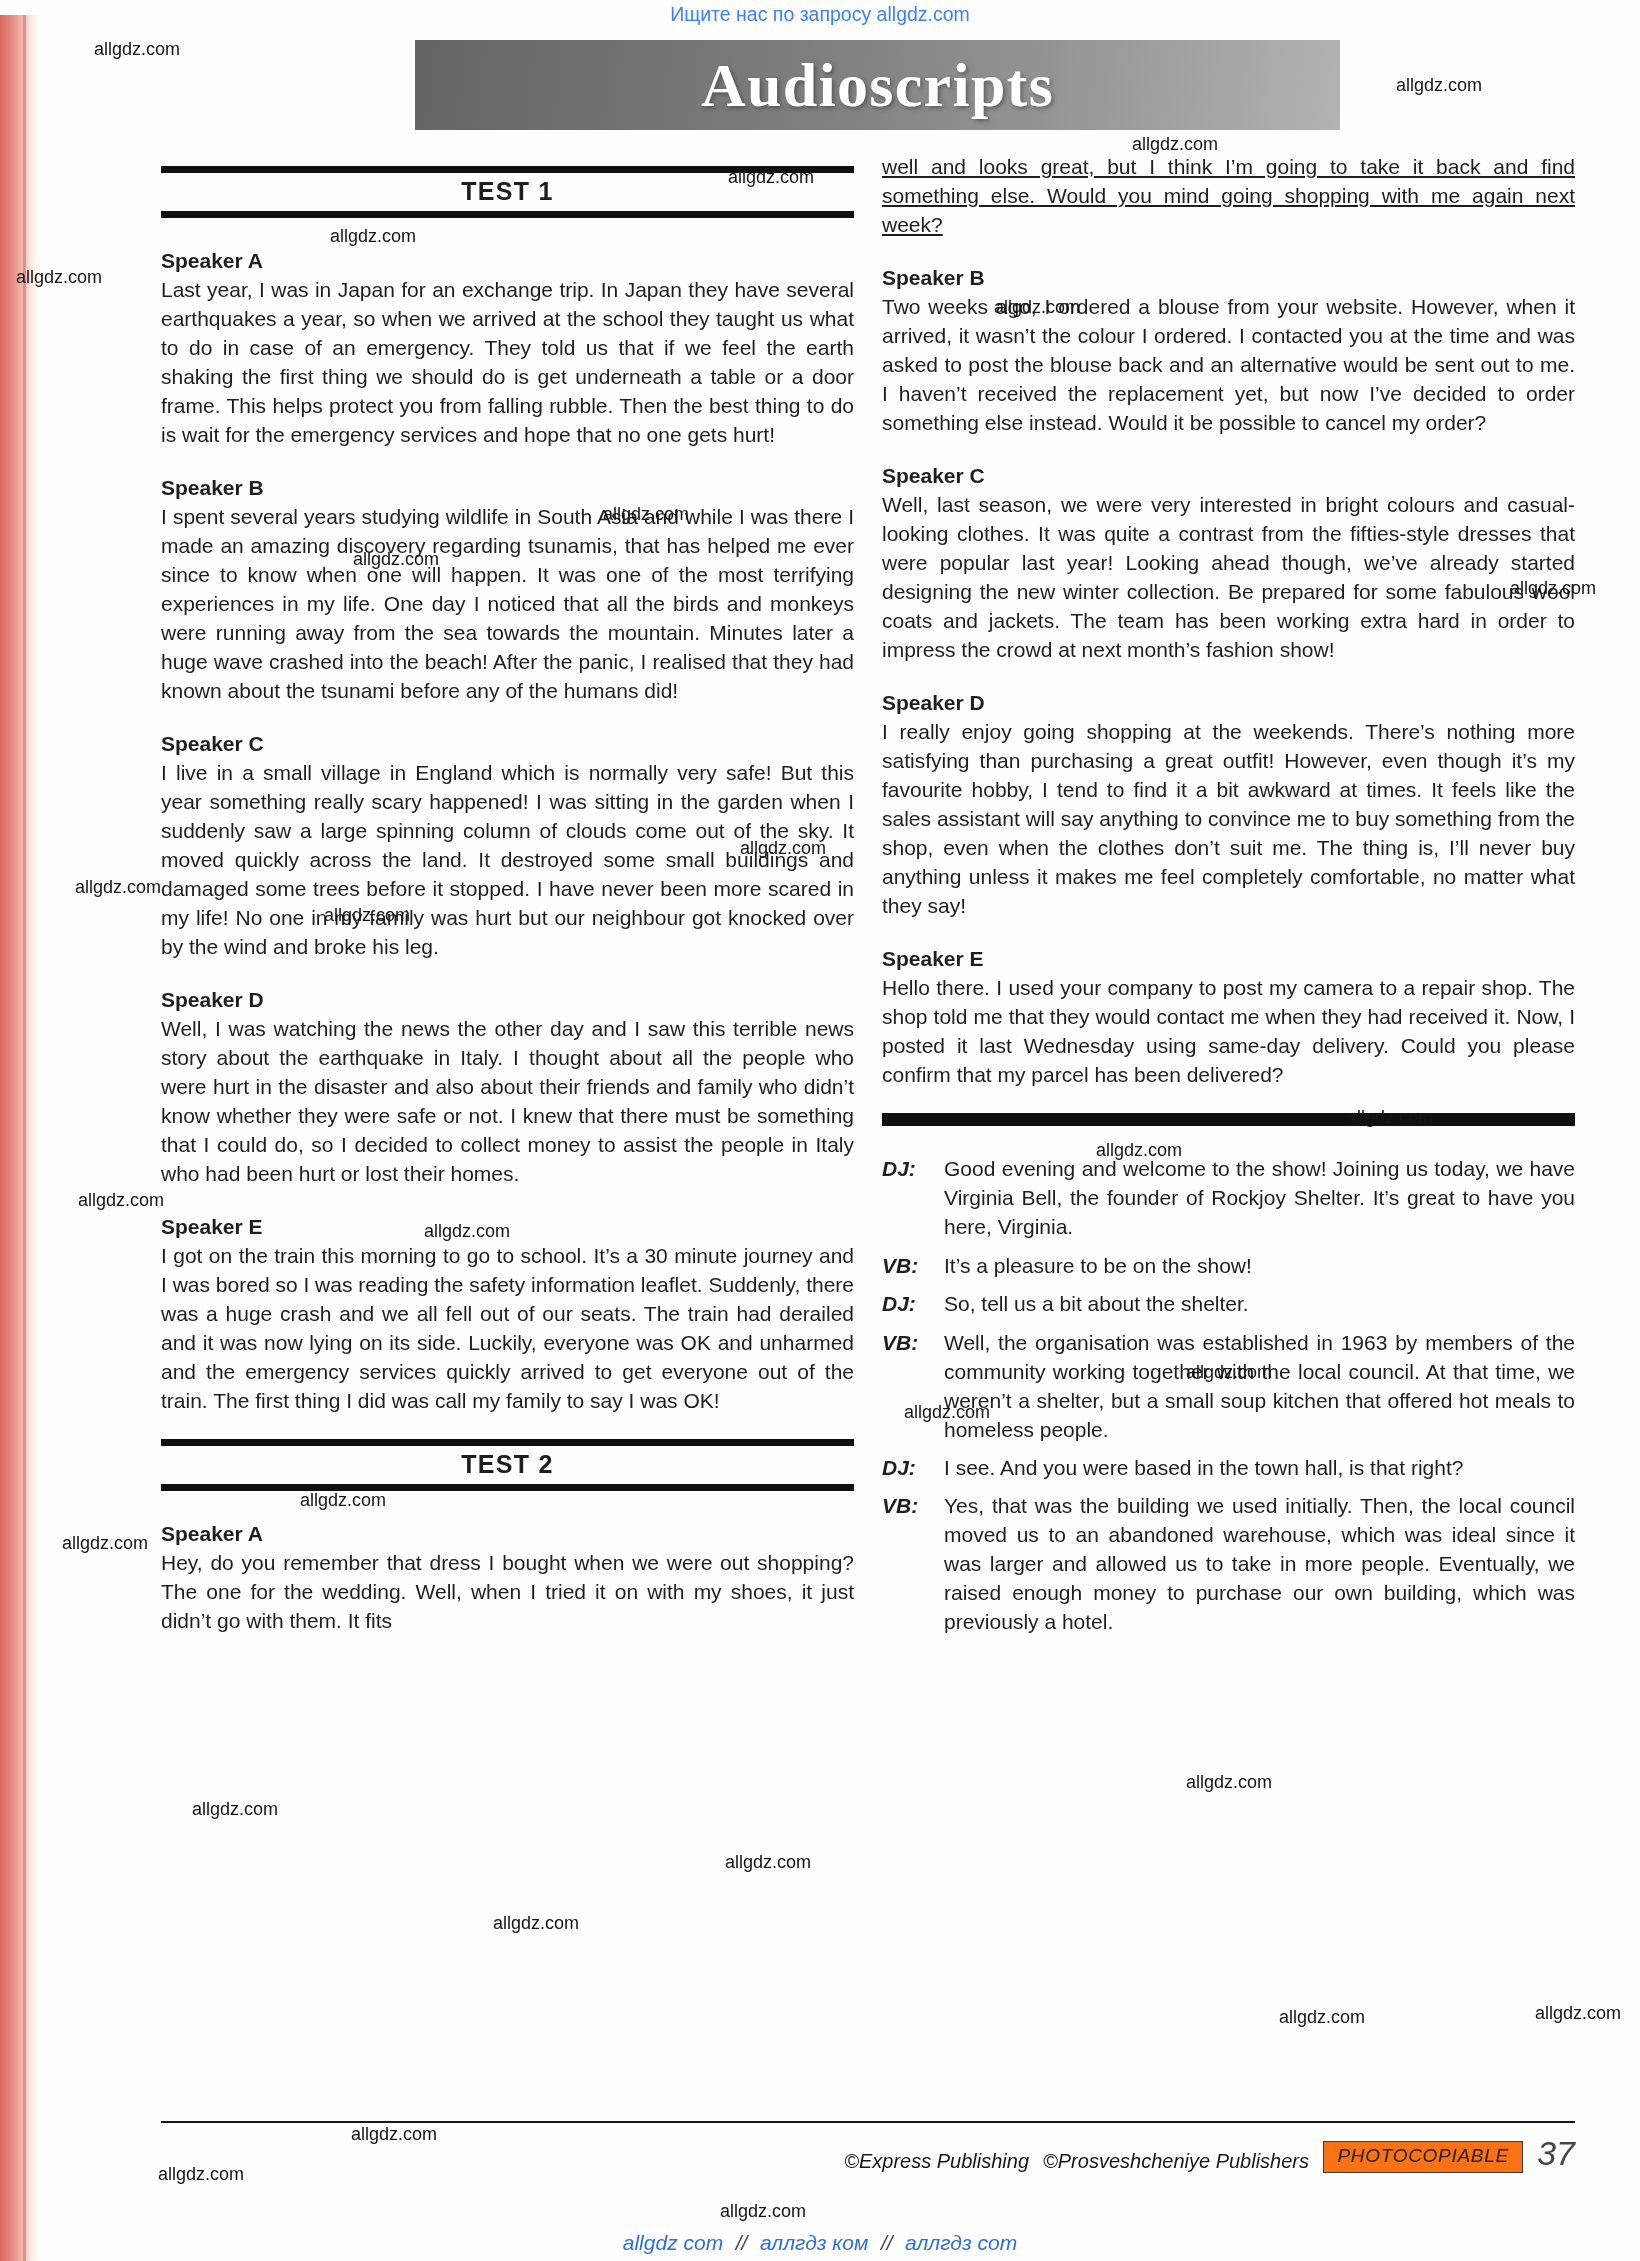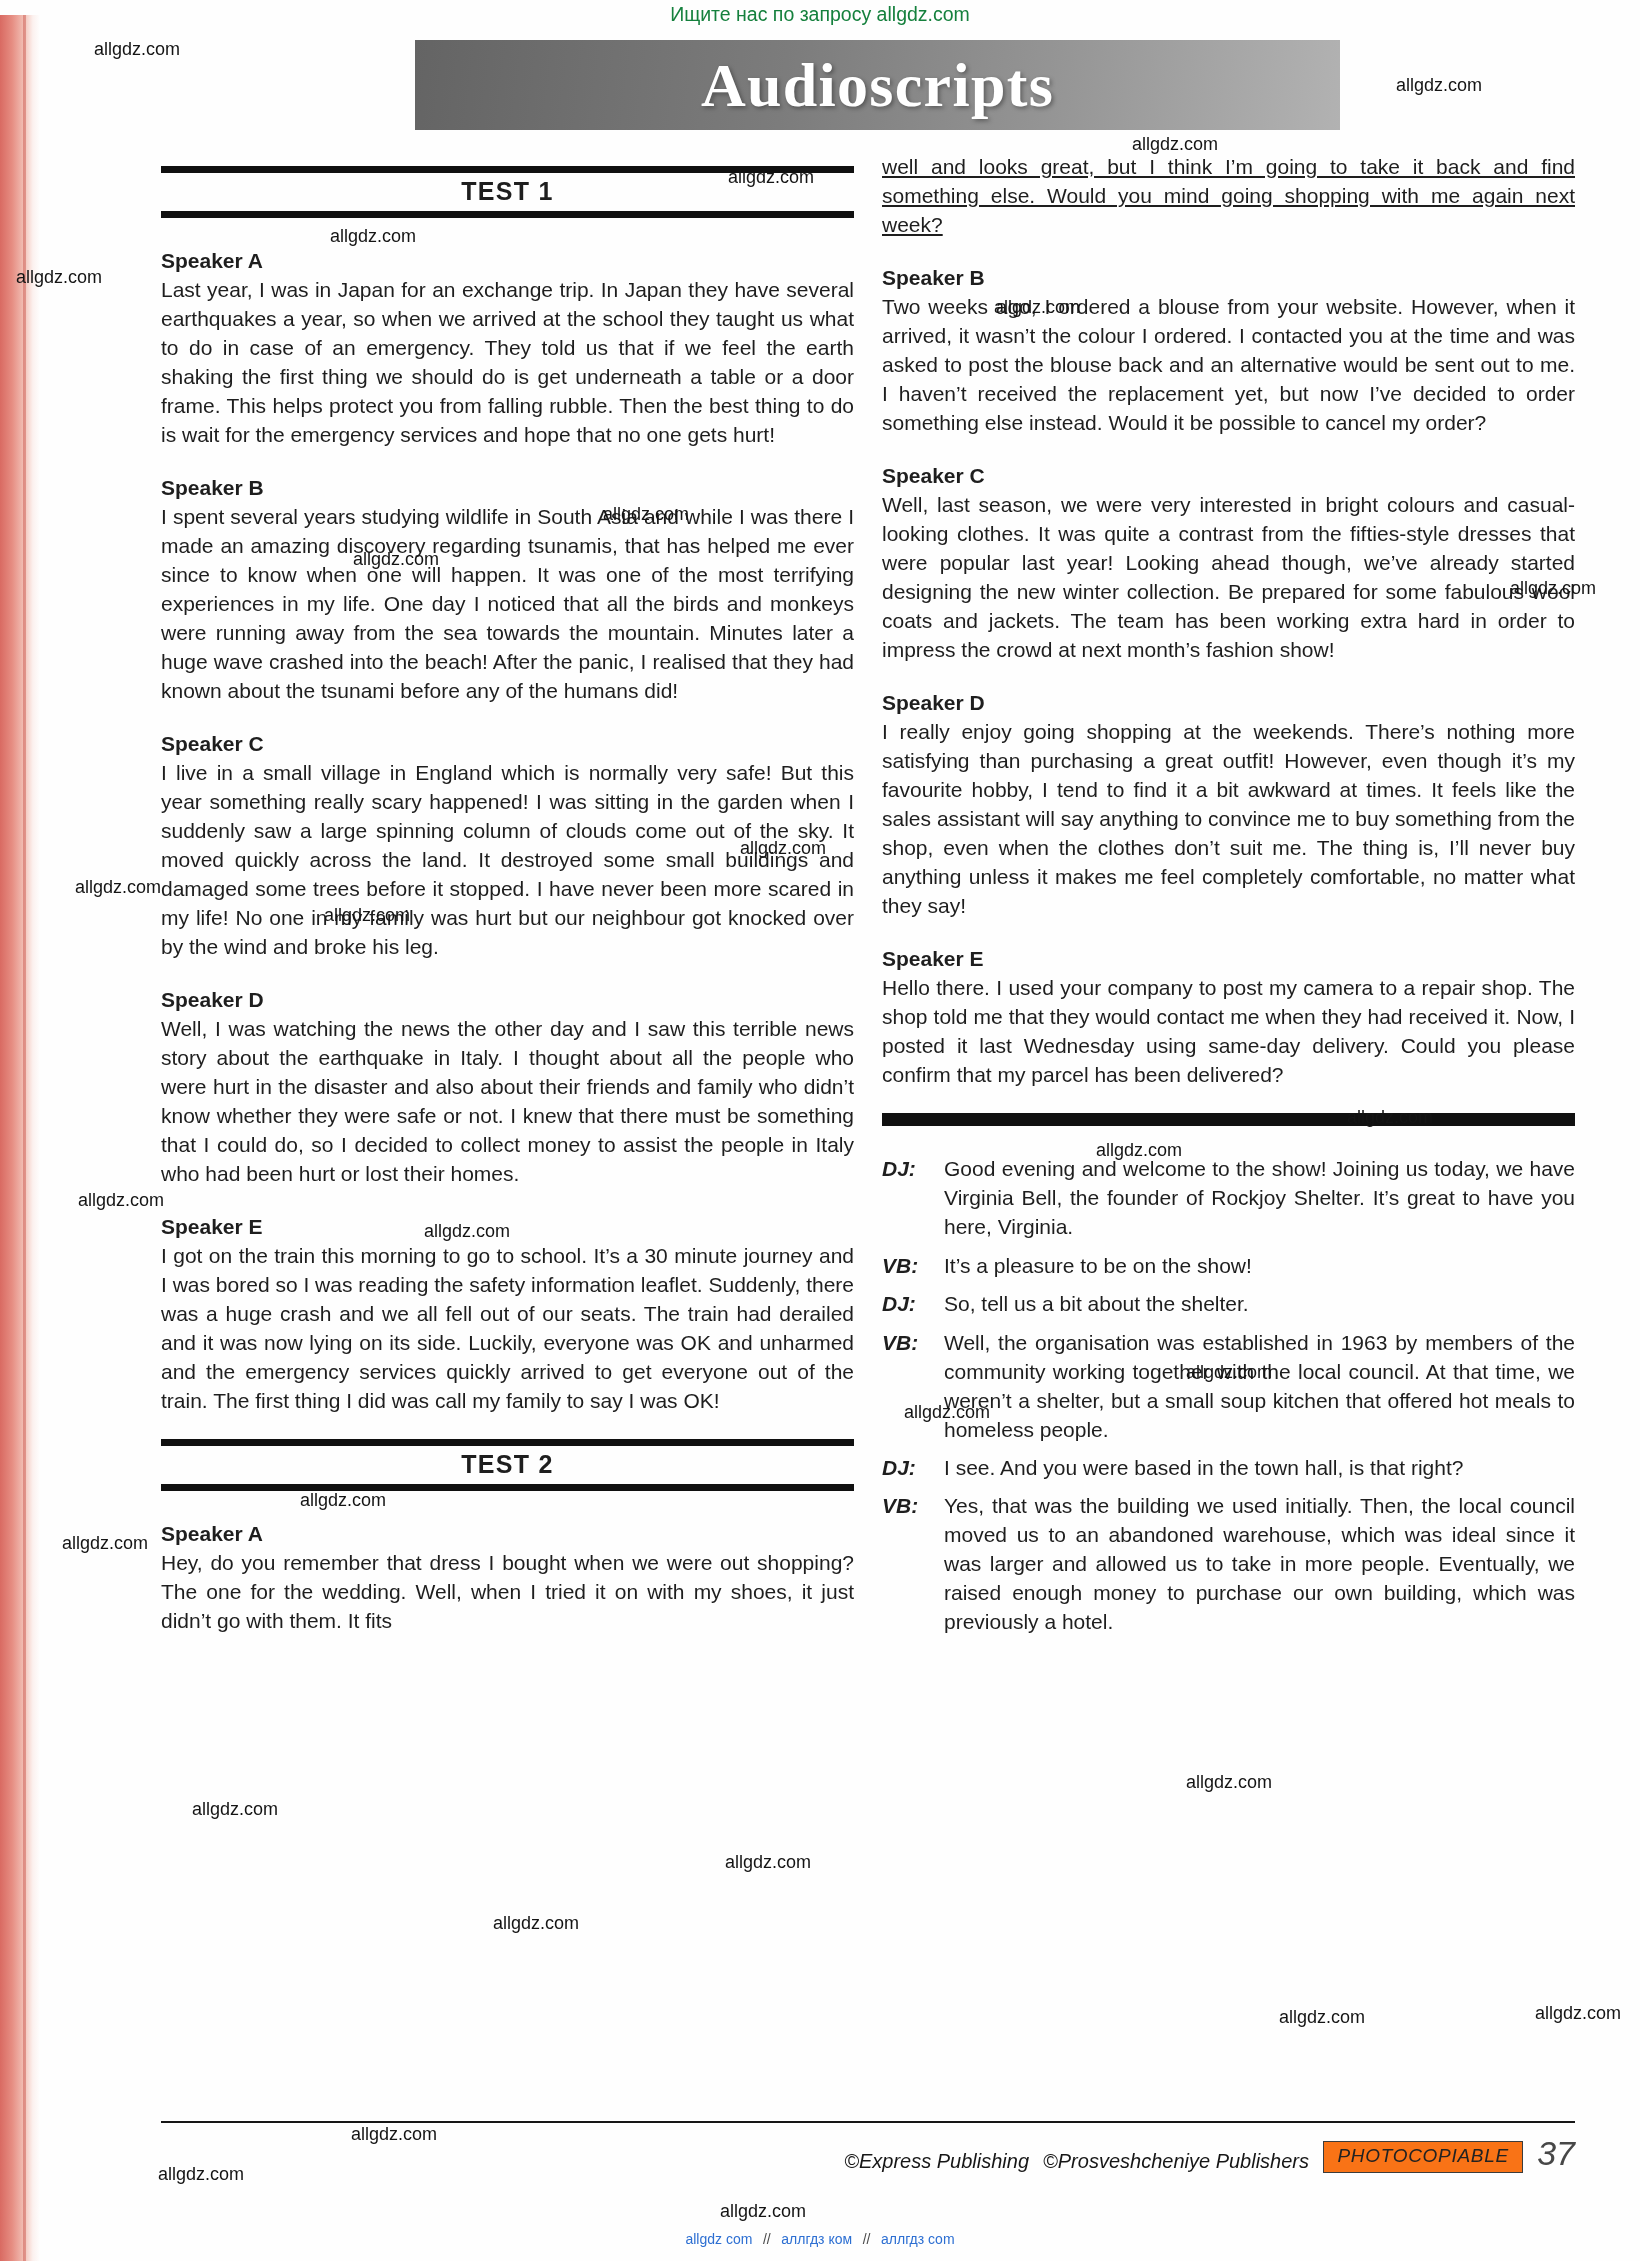--- a/index.html
+++ b/index.html
@@ -11,21 +11,21 @@
     background: #fefefe;
     overflow: hidden;
     font-family: "Liberation Sans", sans-serif;
     color: #1e1e1e;
   }
   .top-banner {
     position: absolute;
     top: 2.7px; left: 0;
     width: 100%;
     text-align: center;
-    color: #15803d;
+    color: #3b82f6;
     font-size: 19.5px;
   }
   .binding {
     position: absolute;
     left: 0; top: 14.8px;
     width: 40px; height: 2246px;
     background: linear-gradient(to right,
       #d96a62 0%, #e68d82 30%, #f2c0b6 60%, rgba(247,216,209,0.35) 82%, rgba(255,255,255,0) 100%);
   }
   .binding-line {
@@ -108,21 +108,22 @@
     position: absolute;
     font-size: 18px;
     color: #141414;
     white-space: nowrap;
   }
   .bottom-line {
     position: absolute;
     top: 2231px; left: 0;
     width: 100%;
     text-align: center;
-    font-size: 14px;
+    font-size: 21px;
+    font-style: italic;
   }
   .bl-blue { color: #2d6fd2; }
   .bl-sep  { color: #4a4a4a; padding: 0 6.7px; }
 </style>
 </head>
 <body>
 
 <div class="page">
 
   <div class="top-banner">Ищите нас по запросу allgdz.com</div>

